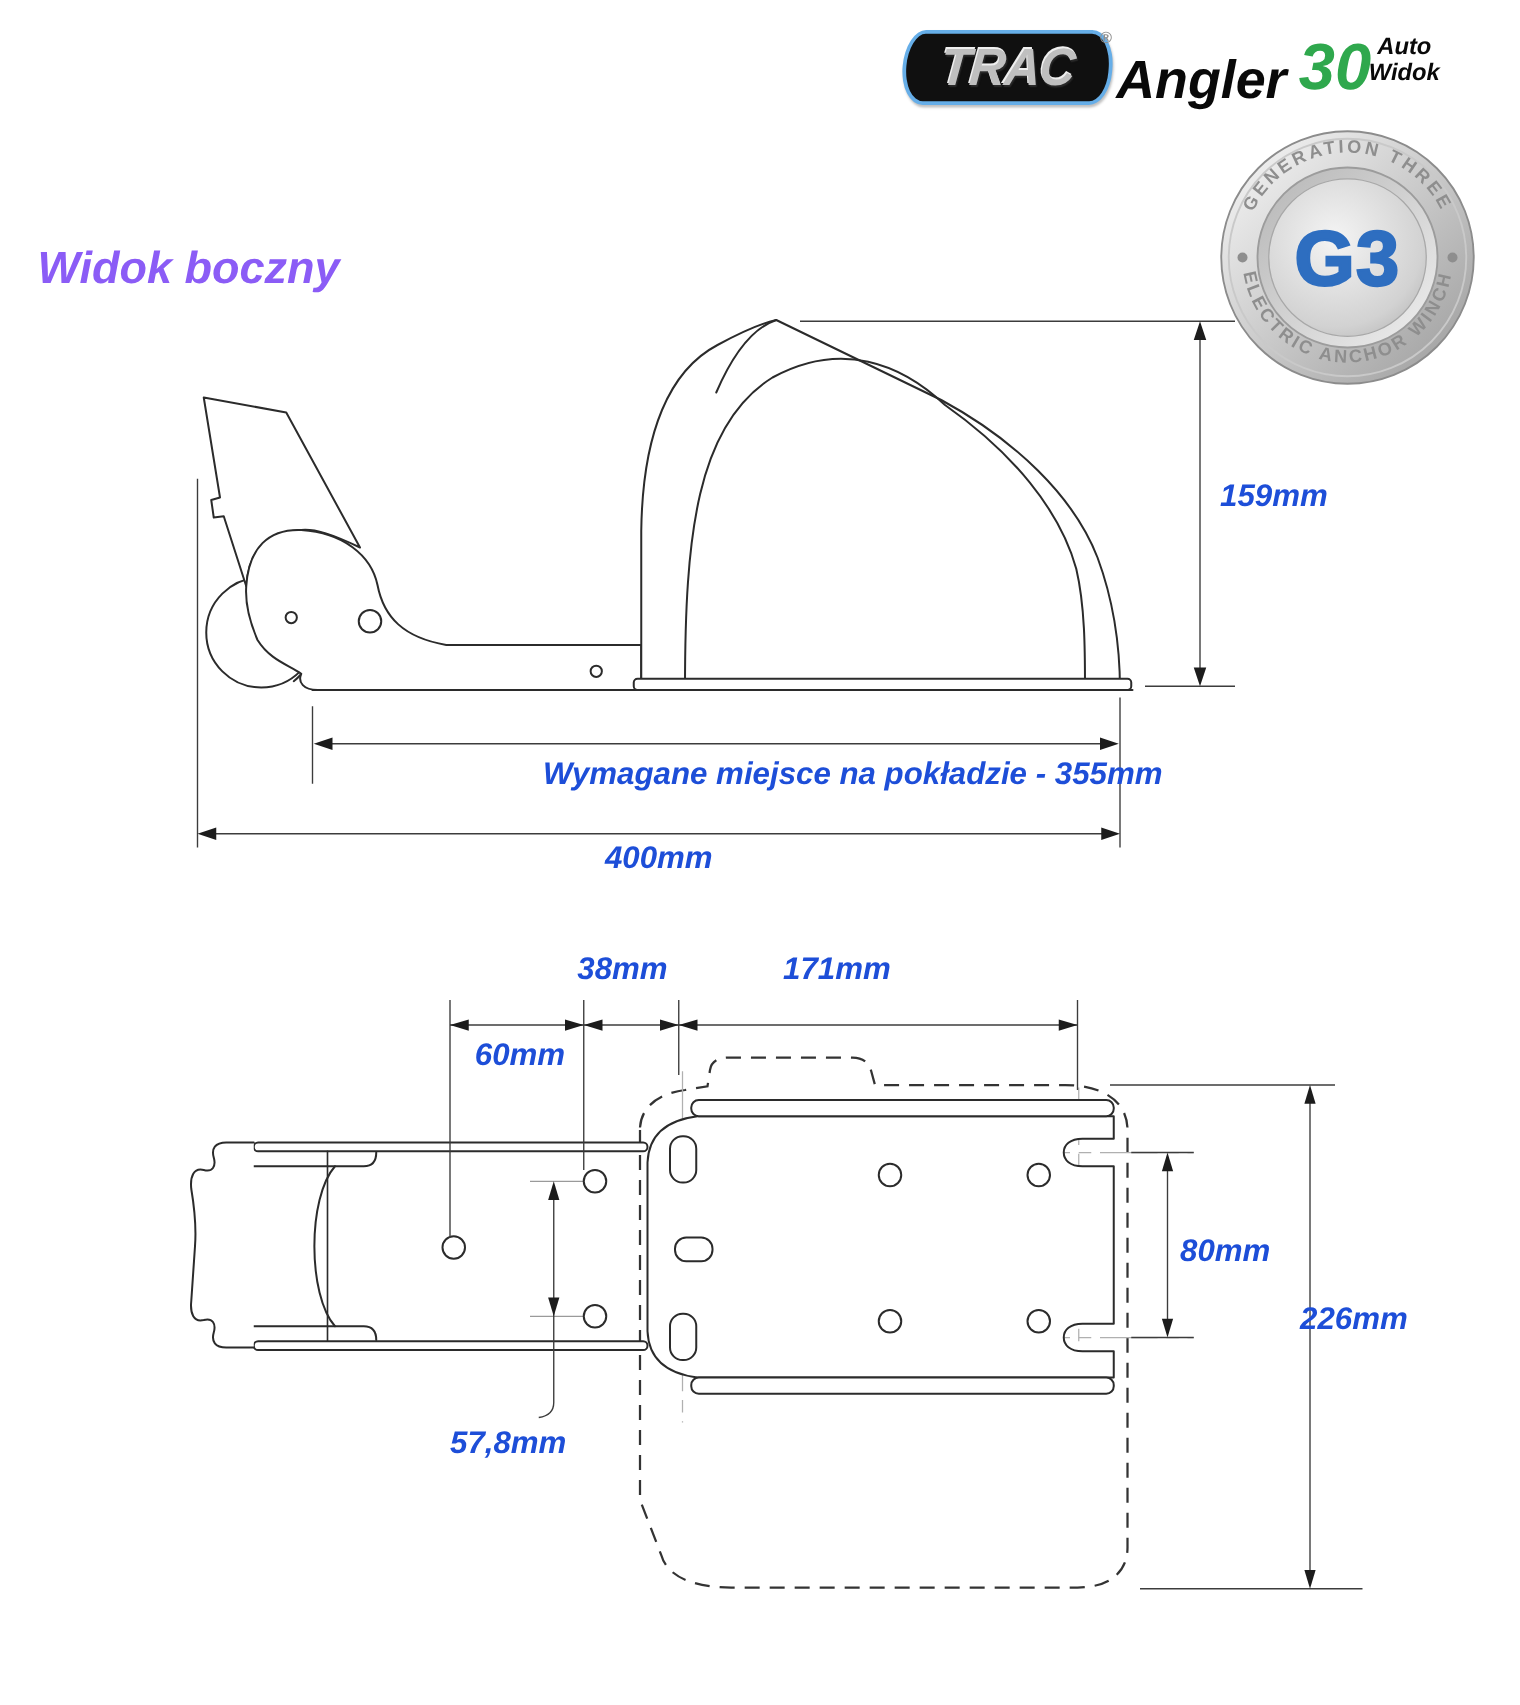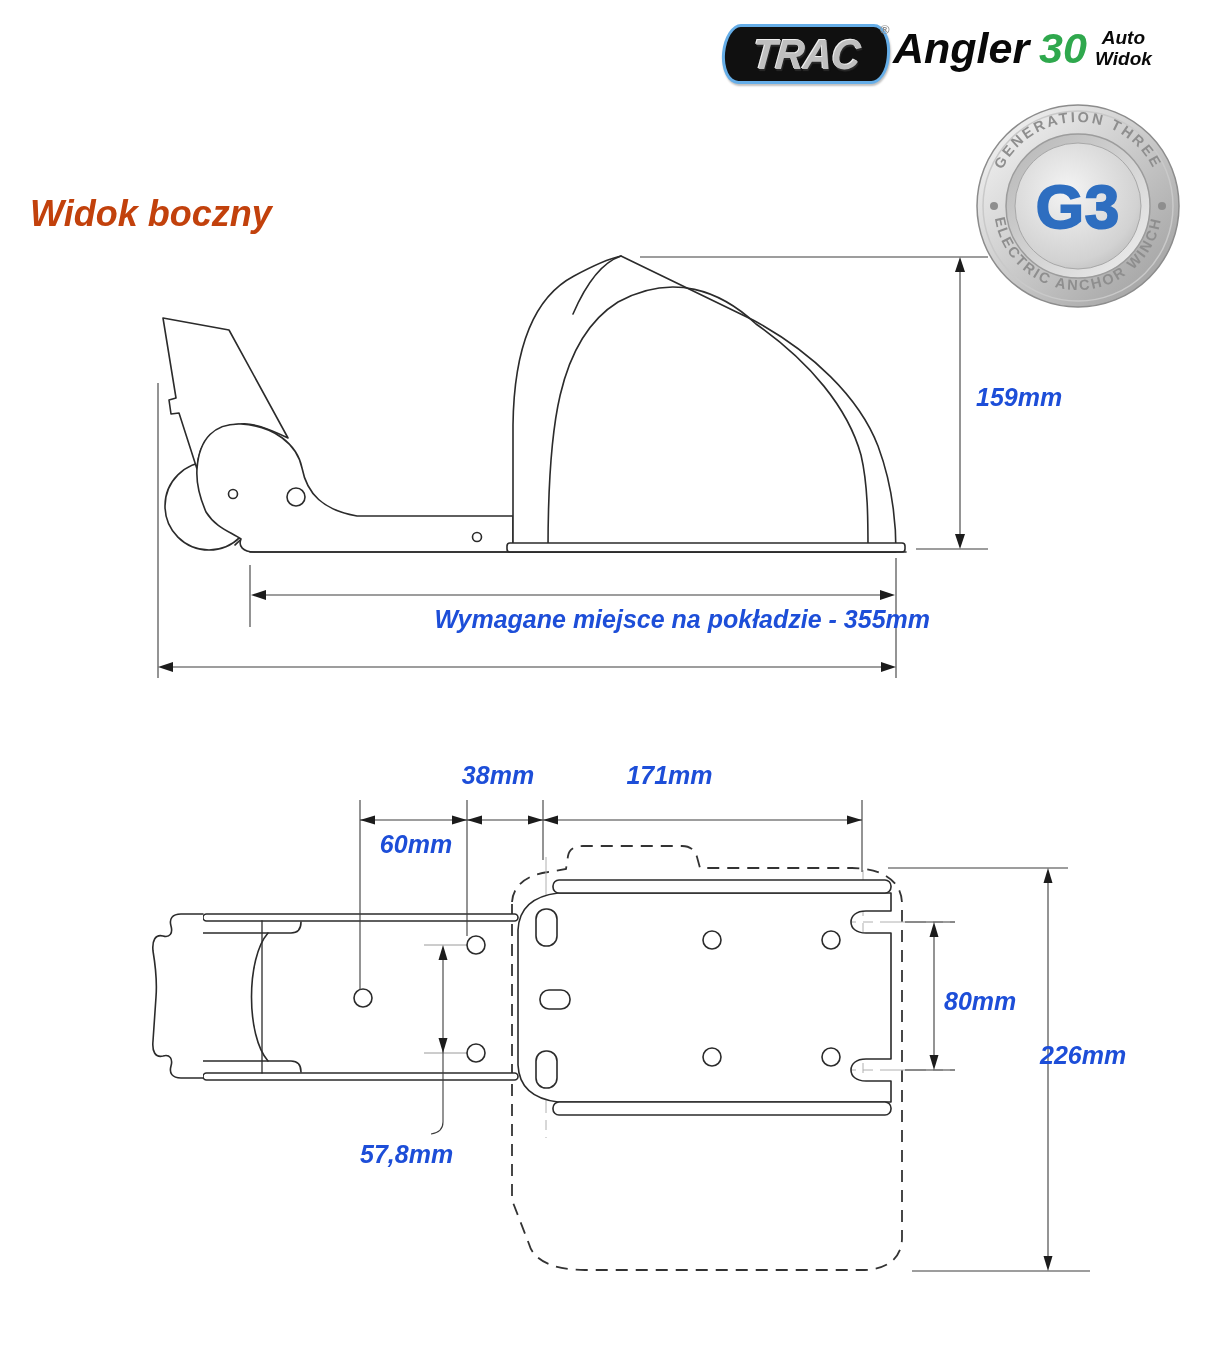--- a/index.html
+++ b/index.html
@@ -2,21 +2,21 @@
 <html><head>
 <meta charset="utf-8">
 <style>
   html,body{margin:0;padding:0;background:#ffffff;}
   .page{
     position:relative;width:1216px;height:1364px;background:#ffffff;overflow:hidden;
     font-family:"Liberation Sans",sans-serif;
   }
   .abs{position:absolute;}
   .view-title{
-    font-weight:bold;font-style:italic;font-size:36px;color:#c2410c;white-space:nowrap;
+    font-weight:bold;font-style:italic;font-size:36px;color:#8b5cf6;white-space:nowrap;
     letter-spacing:0px;
   }
   .dim-label{
     font-weight:bold;font-style:italic;font-size:25px;color:#1d4ed8;white-space:nowrap;
     line-height:1.05;
   }
   .dim-label.center{text-align:center;}
   
   .trac-logo{
     left:722px;top:24px;width:162px;height:54px;background:#101010;
@@ -24,22 +24,22 @@
     transform:skewX(-5deg);
     display:flex;align-items:center;justify-content:center;
     box-shadow:1px 2px 2px rgba(0,0,0,0.25);
   }
   .trac-text{
     font-weight:bold;font-style:italic;font-size:40px;letter-spacing:-1px;color:#bfbfbf;
     text-shadow:-1px -1px 0 #efefef,1px 2px 1px #2a2a2a;
     transform:scaleY(1.05);
   }
   .reg-mark{left:880px;top:22px;font-size:13px;color:#8f8f8f;font-weight:bold;}
-  .product-name{left:893px;top:24px;font-size:43px;font-weight:bold;font-style:italic;color:#090909;}
-  .model-number{left:1039px;top:24px;font-size:43px;font-weight:bold;font-style:italic;}
+  .product-name{left:893px;top:40px;font-size:43px;font-weight:bold;font-style:italic;color:#090909;}
+  .model-number{left:1039px;top:24px;font-size:52px;font-weight:bold;font-style:italic;}
   .variant{left:1095px;top:27px;font-size:19px;font-weight:bold;font-style:italic;color:#090909;line-height:21px;text-align:center;}
   svg text{font-family:"Liberation Sans",sans-serif;}
 </style>
 </head>
 <body>
 
 <div class="page">
 
   <div class="abs trac-logo">
     <span class="trac-text">TRAC</span>
@@ -222,20 +222,21 @@
         <path d="M 1048,868 L 1043.5,883 L 1052.5,883 Z"></path>
         <path d="M 1048,1271 L 1043.5,1256 L 1052.5,1256 Z"></path>
       </g>
     </g>
   </svg>
 
   <div class="abs view-title" style="left:30px;top:193px;">Widok boczny</div>
 
   <div class="abs dim-label" style="left:976px;top:384px;">159mm</div>
   <div class="abs dim-label center" style="left:270px;top:606px;width:660px;text-align:right;">Wymagane miejsce na pokładzie - 355mm</div>
+  <div class="abs dim-label center" style="left:377px;top:673px;width:300px;">400mm</div>
 
   <div class="abs dim-label center" style="left:430px;top:762px;width:136px;">38mm</div>
   <div class="abs dim-label center" style="left:592px;top:762px;width:155px;">171mm</div>
   <div class="abs dim-label center" style="left:348px;top:831px;width:136px;">60mm</div>
   <div class="abs dim-label" style="left:360px;top:1141px;">57,8mm</div>
   <div class="abs dim-label" style="left:944px;top:988px;">80mm</div>
   <div class="abs dim-label" style="left:1040px;top:1042px;">226mm</div>
 
 </div>
 

